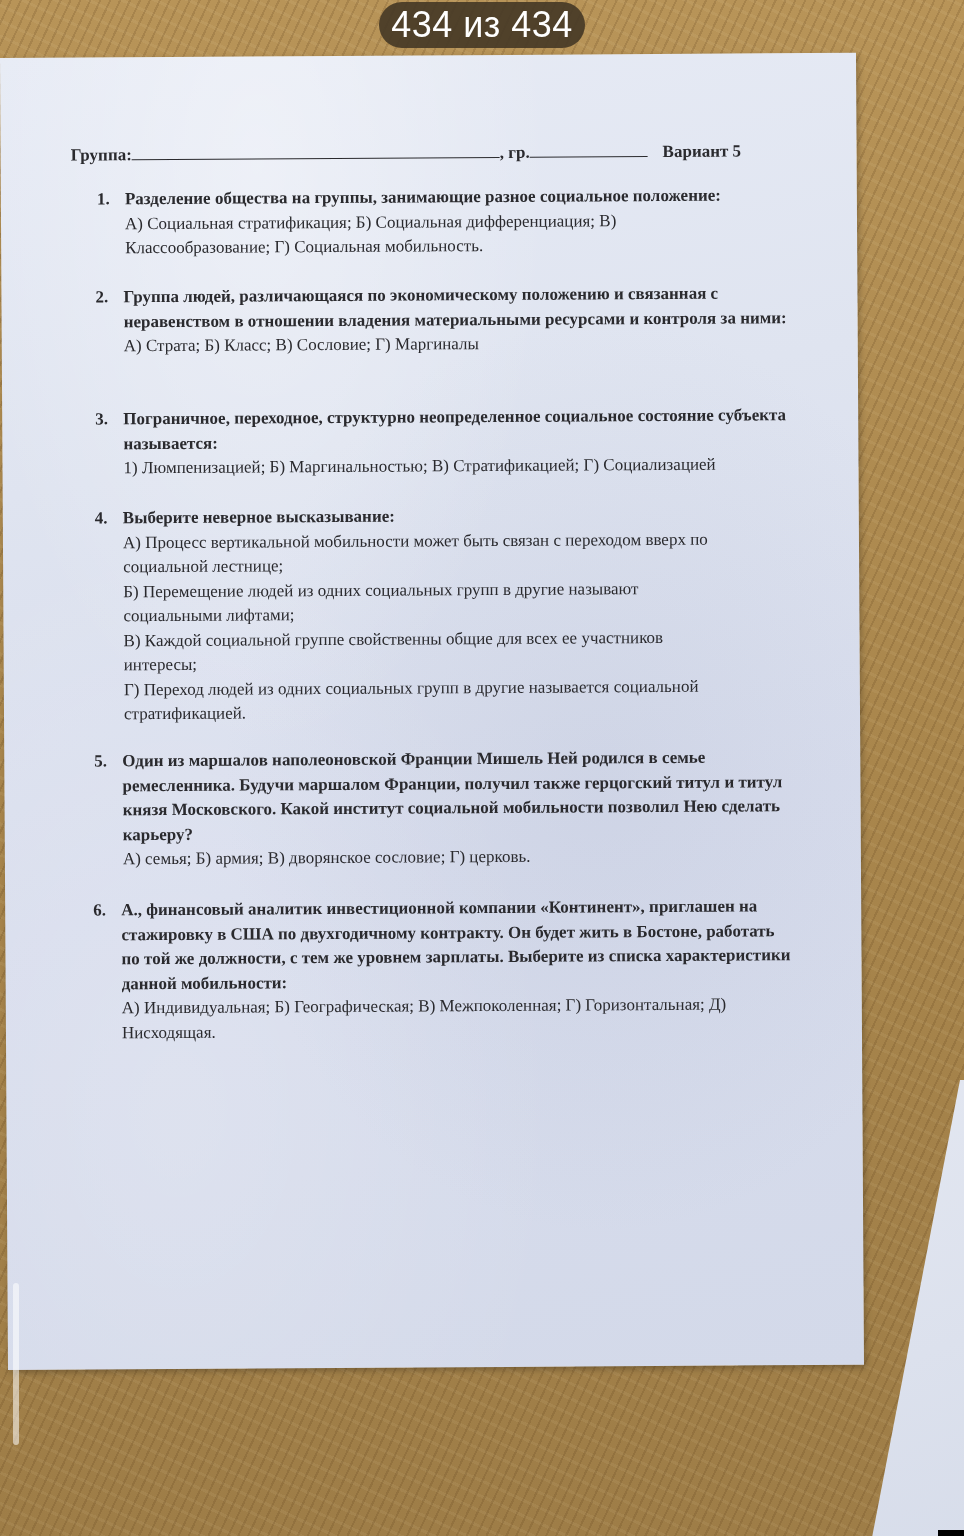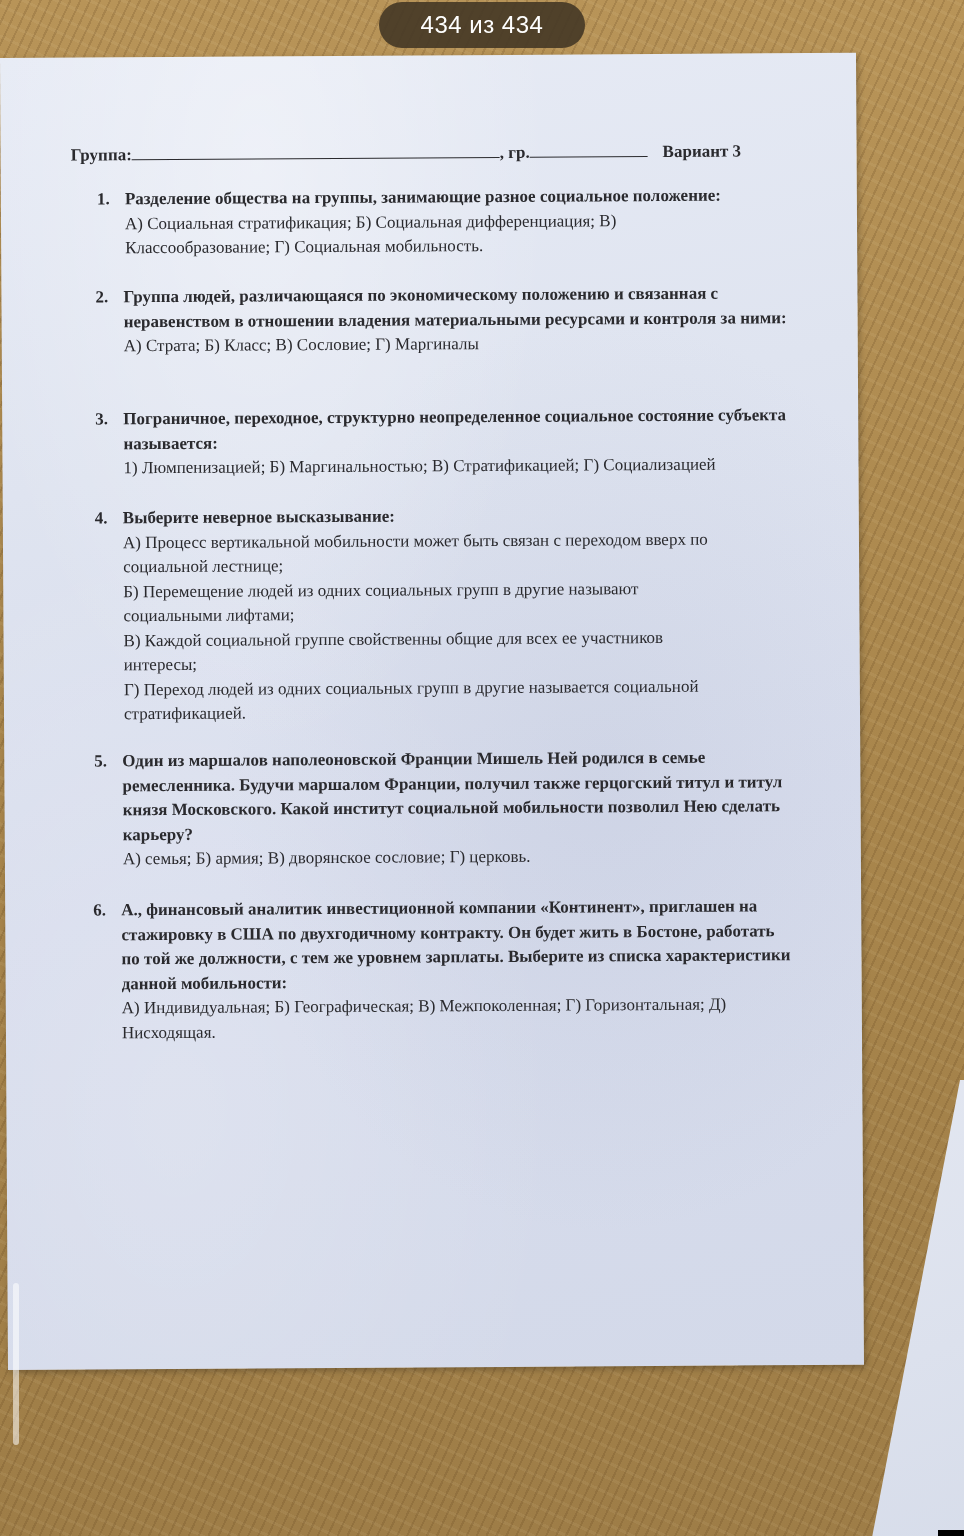--- a/index.html
+++ b/index.html
@@ -21,21 +21,21 @@
     .counter-pill {
       position: absolute;
       left: 379px;
       top: 2px;
       width: 206px;
       height: 46px;
       border-radius: 23px;
       background: rgba(70,58,38,0.92);
       color: #ffffff;
       font-family: "Liberation Sans", "DejaVu Sans", sans-serif;
-      font-size: 24px;
+      font-size: 36px;
       font-weight: 500;
       line-height: 46px;
       text-align: center;
       letter-spacing: 0.5px;
       z-index: 5;
     }
     .paper {
       position: absolute;
       left: 0;
       top: 58px;
@@ -141,21 +141,21 @@
 
 <div class="counter-pill">434 из 434</div>
 
 <div class="second-paper"></div>
 
 <div class="paper">
   <div class="content">
 
     <div class="header-row">
       <span>Группа:</span><span class="line" style="width:368px"></span><span>, гр.</span><span class="line" style="width:118px"></span>
-      <span class="variant">Вариант 3</span>
+      <span class="variant">Вариант 5</span>
     </div>
 
     <div class="question" style="top:130px;left:96px;">
       <span class="q-num">1.</span>
       <div class="q-text">Разделение общества на группы, занимающие разное социальное положение:</div>
       <div class="q-options" style="width:560px">А) Социальная стратификация; Б) Социальная дифференциация; В) Классообразование; Г) Социальная мобильность.</div>
     </div>
 
     <div class="question" style="top:228px;left:94px;">
       <span class="q-num">2.</span>

